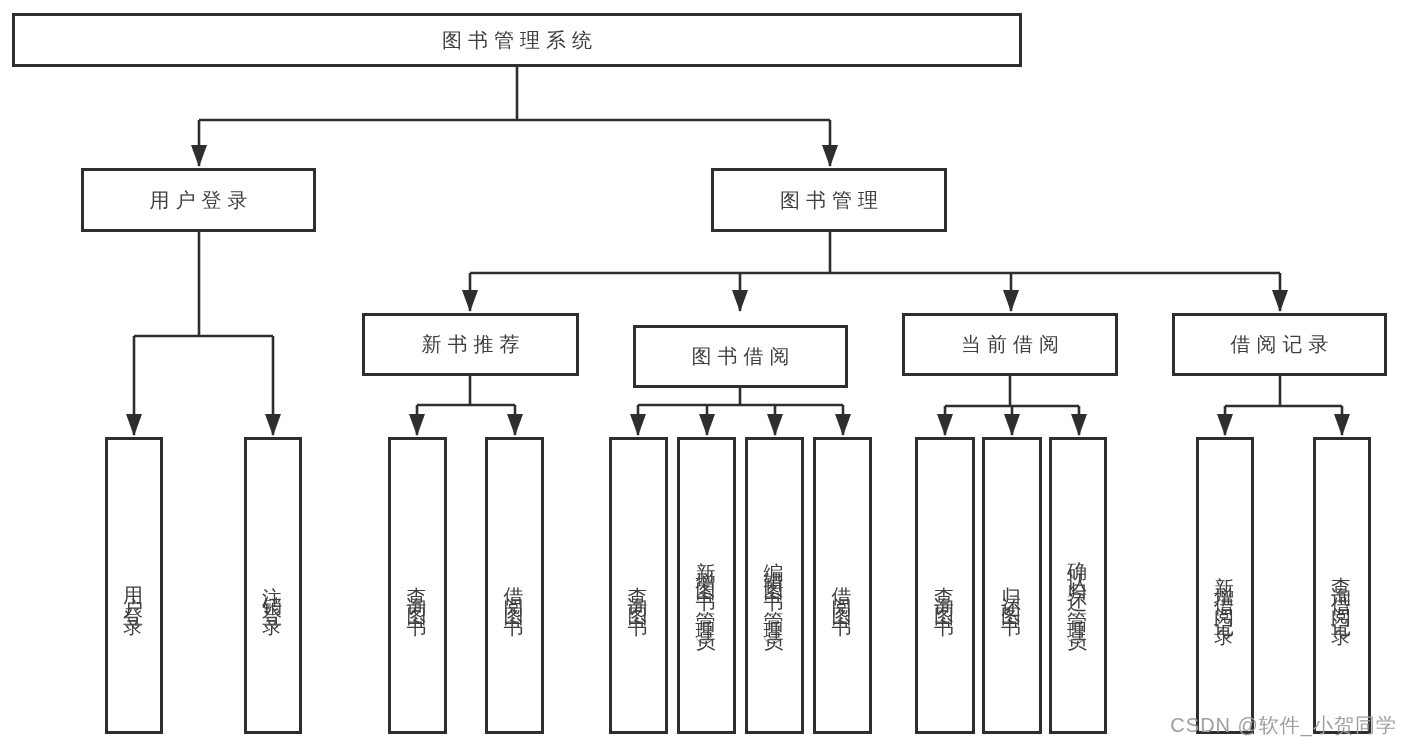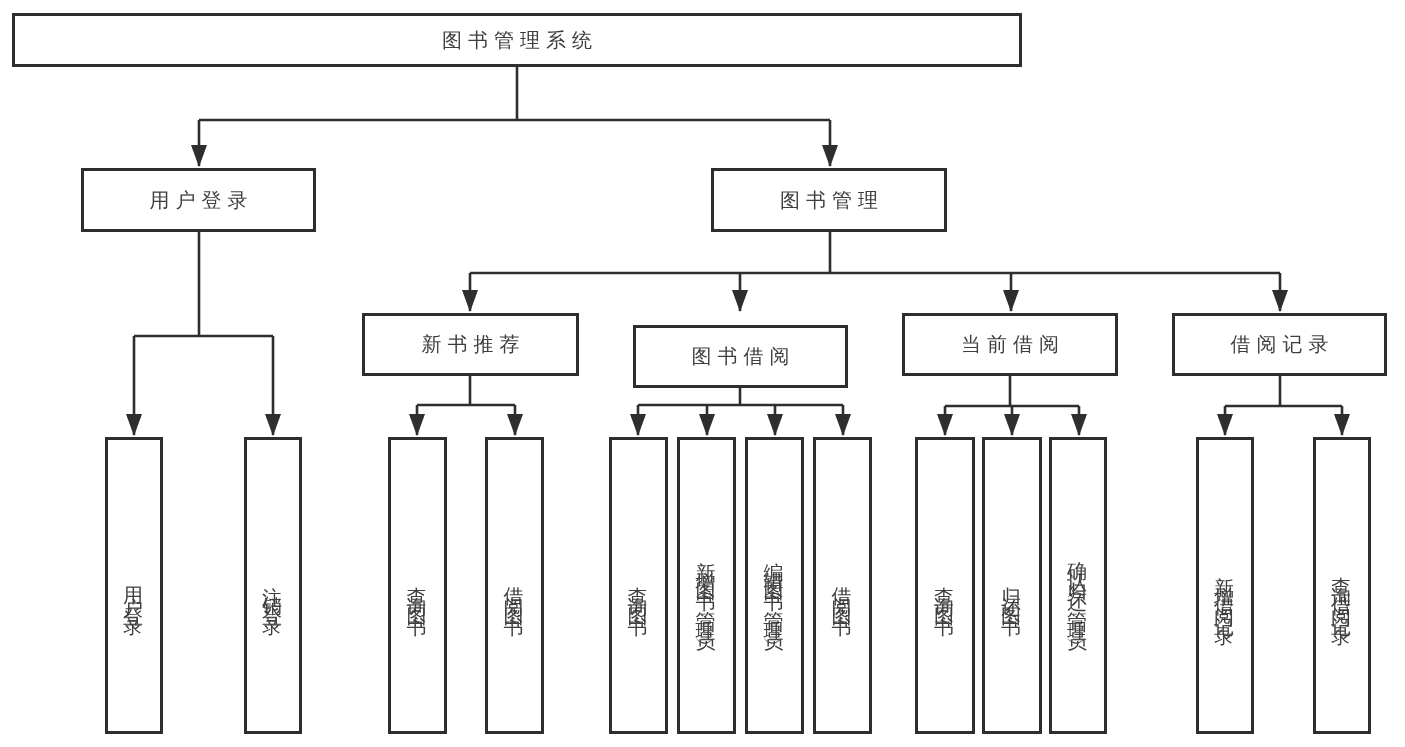--- a/index.html
+++ b/index.html
@@ -112,13 +112,14 @@
   <div class="node v" style="left:745px;top:437px;width:59px;height:297px">编辑图书（管理员）</div>
   <div class="node v" style="left:813px;top:437px;width:59px;height:297px">借阅图书</div>
 
   <div class="node v" style="left:915px;top:437px;width:60px;height:297px">查询图书</div>
   <div class="node v" style="left:982px;top:437px;width:60px;height:297px">归还图书</div>
   <div class="node v" style="left:1049px;top:437px;width:58px;height:297px">确认归还（管理员）</div>
 
   <div class="node v" style="left:1196px;top:437px;width:58px;height:297px">新增借阅记录</div>
   <div class="node v" style="left:1313px;top:437px;width:58px;height:297px">查询借阅记录</div>
 
+  <div class="watermark">CSDN @软件_小贺同学</div>
 </div>
 
 </body></html>

